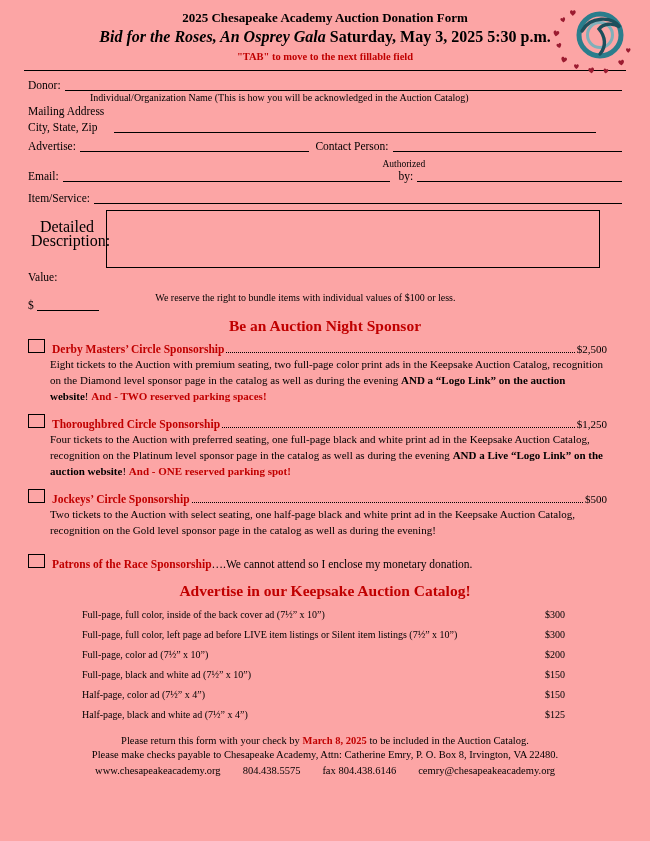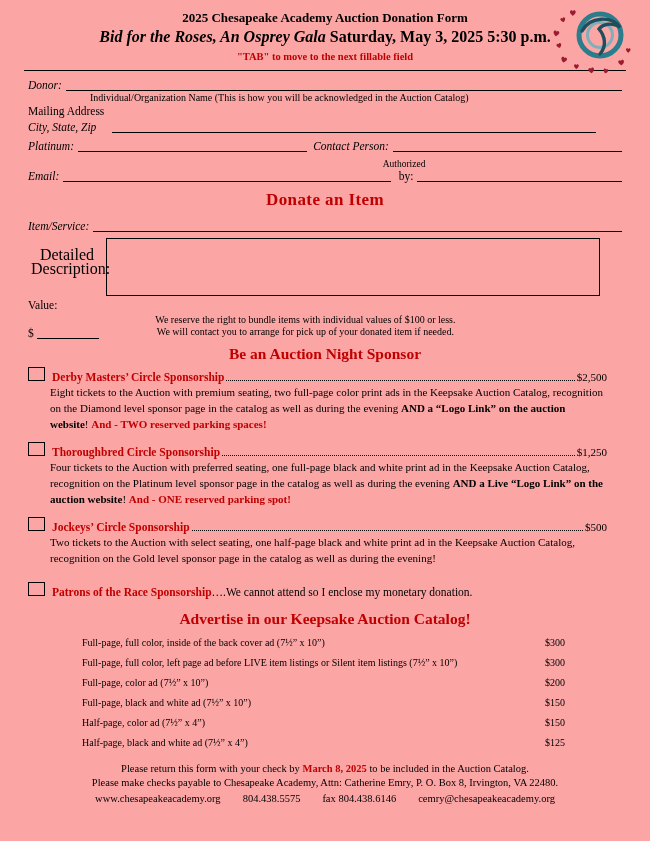--- a/index.html
+++ b/index.html
@@ -15,21 +15,21 @@
 
   .header-title { text-align:center; font-size:13px; font-weight:bold; }
   .header-sub { text-align:center; font-size:16px; font-weight:bold; margin-top:2px; }
   .tab-note { text-align:center; font-size:10.5px; font-weight:bold; color:#c00000; margin-top:5px; }
   .rule { border-top:1.6px solid #000; margin:8px -4px 5px -4px; }
 
   .logo { position:absolute; top:8px; right:16px; width:82px; height:70px; }
 
   .row { display:flex; align-items:flex-end; font-size:11.5px; }
   .fill { flex:1; border-bottom:1px solid #000; height:14px; }
-  .label { white-space:nowrap; margin-right:4px;font-style:italic; }
+  .label { white-space:nowrap; margin-right:4px; }
 
   .donor-row { margin-top:6px; }
   .donor-note { font-size:10px; margin-left:62px; margin-top:1px; }
   .mailing { font-size:11.5px; margin-top:2px; }
   .city-row { margin-top:2px; }
   .city-row .fill { margin-left:12px; margin-right:26px; }
   .tel-row { margin-top:5px; }
   .tel-row .contact-label { margin-left:6px; }
   .email-row { margin-top:16px; }
   .auth-wrap { position:relative; margin:0 4px 0 8px; white-space:nowrap;font-family:Liberation Serif, serif; }
@@ -113,56 +113,54 @@
       <span class="label">Donor:</span>
       <span class="fill"></span>
     </div>
     <div class="donor-note">Individual/Organization Name   (This is how you will be acknowledged in the Auction Catalog)</div>
     <div class="mailing">Mailing Address</div>
     <div class="row city-row">
       <span class="label">City, State, Zip</span>
       <span class="fill"></span>
     </div>
     <div class="row tel-row">
-      <span class="label">Platinum:</span>
+      <span class="label">Advertise:</span>
       <span class="fill"></span>
       <span class="label contact-label">Contact Person:</span>
       <span class="fill"></span>
     </div>
     <div class="row email-row">
       <span class="label">Email:</span>
       <span class="fill" style="flex:1.6"></span>
       <span class="auth-wrap">
         <span class="auth-top">Authorized</span>
         <span>by:</span>
       </span>
       <span class="fill" style="flex:1"></span>
     </div>
   </div>
 
   <div>
-    <div class="sec-heading donate-heading">Donate an Item</div>
     <div class="row item-row">
       <span class="label">Item/Service:</span>
       <span class="fill"></span>
     </div>
     <div class="desc-area">
       <div class="desc-label-col">
         <div>Detailed</div>
         <div class="ind">Description:</div>
       </div>
       <div class="desc-box"></div>
     </div>
     <div class="value-label">Value:</div>
     <div class="dollar-row">
       <span class="dollar">$</span>
       <span class="dollar-fill"></span>
       <div class="notes">
         <div>We reserve the right to bundle items with individual values of $100 or less.</div>
-        <div>We will contact you to arrange for pick up of your donated item if needed.</div>
       </div>
     </div>
   </div>
 
   <div>
     <div class="sec-heading sponsor-heading">Be an Auction Night Sponsor</div>
 
     <div class="tier-row first">
       <span class="checkbox"></span>
       <span class="tier-name">Derby Masters’ Circle Sponsorship</span>

